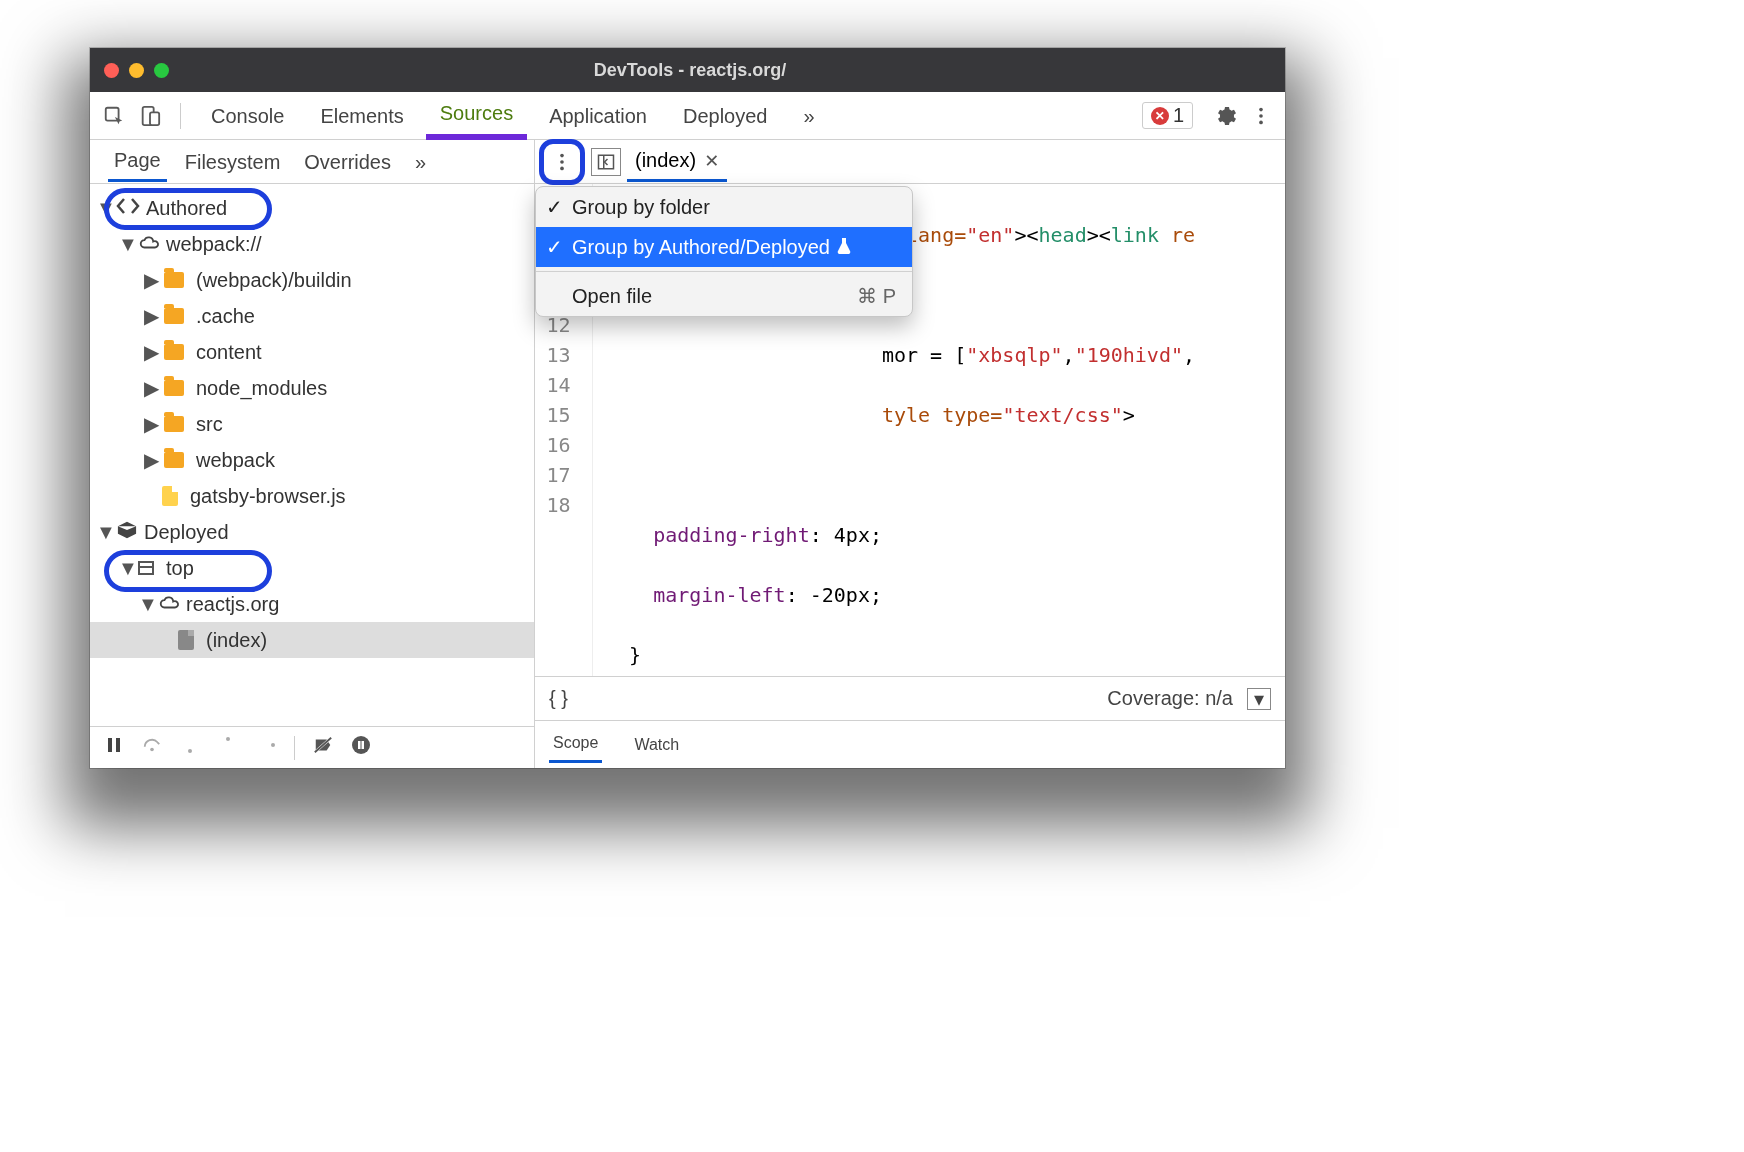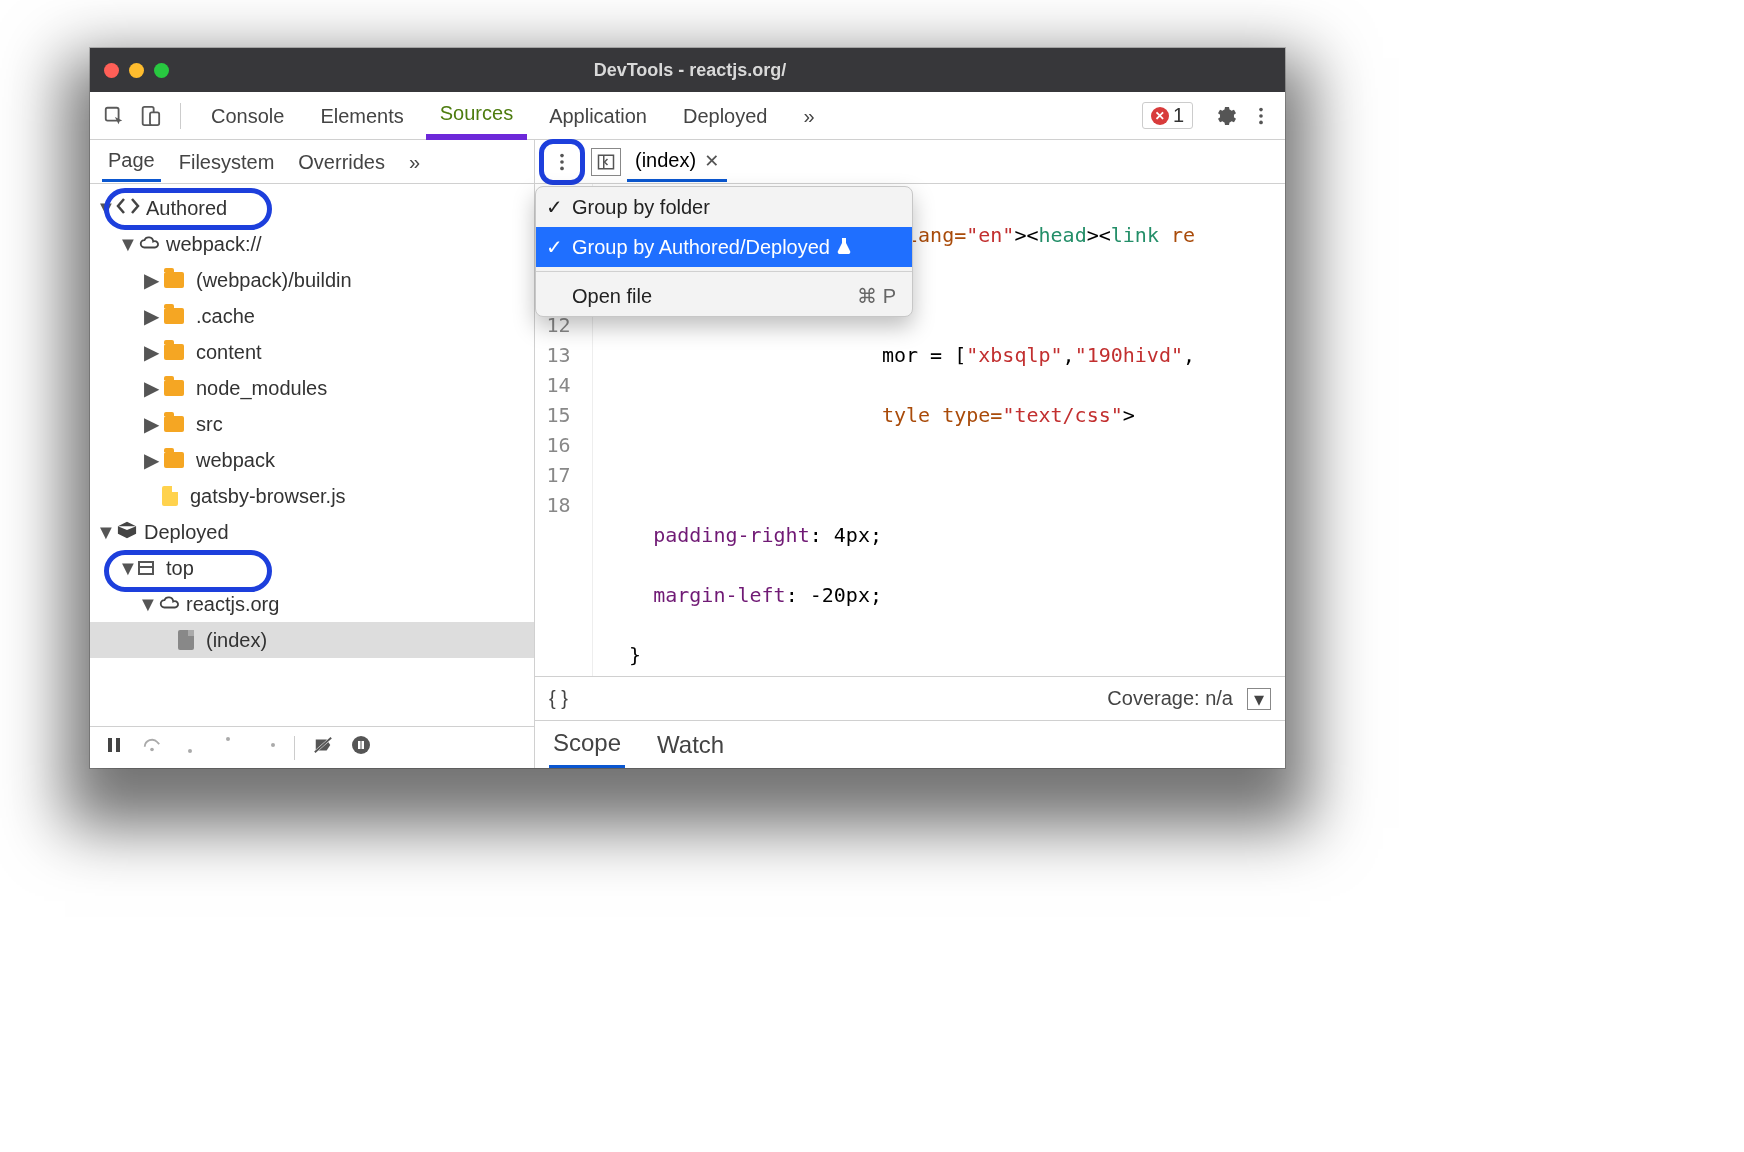--- a/index.html
+++ b/index.html
@@ -31,21 +31,21 @@
   .tab { padding:10px 14px 9px; cursor:pointer; color:#444; }
   .tab.active { color:#4d7c0f; border-bottom:6px solid #6d28d9; font-weight:400; }
   .tb-grow { flex:1; }
   .err-badge { display:flex; align-items:center; gap:4px; border:1px solid #ccc; border-radius:3px; padding:1px 8px; color:#333;}
   .err-badge .circ { width:18px;height:18px;border-radius:50%;background:#d83b3b;color:#fff;display:flex;align-items:center;justify-content:center;font-size:12px;font-weight:bold;}
 
   
   .subtoolbar {
     height: 44px; border-bottom:1px solid #d0d0d0; display:flex; align-items:stretch;
   }
-  .left-sub { width:445px; display:flex; align-items:center; gap:12px; padding:0 12px; border-right:1px solid #d0d0d0; font-size:20px;}
+  .left-sub { width:445px; display:flex; align-items:center; gap:12px; padding:0 18px; border-right:1px solid #d0d0d0; font-size:20px;}
   .subtab { padding:8px 6px 7px; color:#444; cursor:pointer; }
   .subtab.active { border-bottom:3px solid #0b57d0; }
   .right-sub { flex:1; display:flex; align-items:center; padding:0 4px; font-size:20px; gap:6px; }
   .more-btn {
     width:34px;height:34px;display:flex;align-items:center;justify-content:center;
     position:relative; margin:0 6px;
   }
   .highlight-ring {
     position:absolute; inset:-6px; border:5px solid #1d3fdc; border-radius:14px;
   }
@@ -95,21 +95,21 @@
   .lines { padding:6px 0 0 12px; line-height:30px; white-space:pre;}
   .tok-tag{color:#238e68;} .tok-attr{color:#a94b0a;} .tok-str{color:#c22f2f;} .tok-kw{color:#701a75;}
 
   .codefoot {
     height:44px; border-top:1px solid #d0d0d0; display:flex; align-items:center;
     padding:0 14px; font-size:20px; color:#444;
   }
   .codefoot .grow{flex:1;}
   .drawer {
     height:48px; border-top:1px solid #d0d0d0; display:flex; align-items:center;
-    padding:0 14px; font-size:24px; color:#444; gap:28px;
+    padding:0 14px; font-size:16px; color:#444; gap:28px;
   }
   .drawer .tab2{padding:8px 4px;} .drawer .tab2.active{border-bottom:3px solid #0b57d0;}
 
   
   .menu {
     position:absolute; top:2px; left:0; width:378px;
     background:#f3f3f3; border:1px solid #c7c7c7; border-radius:8px;
     box-shadow:0 10px 22px rgba(0,0,0,.25); font-size:20px; overflow:hidden;
   }
   .mi { display:flex; align-items:center; height:40px; padding:0 16px 0 36px; position:relative; color:#222;}

